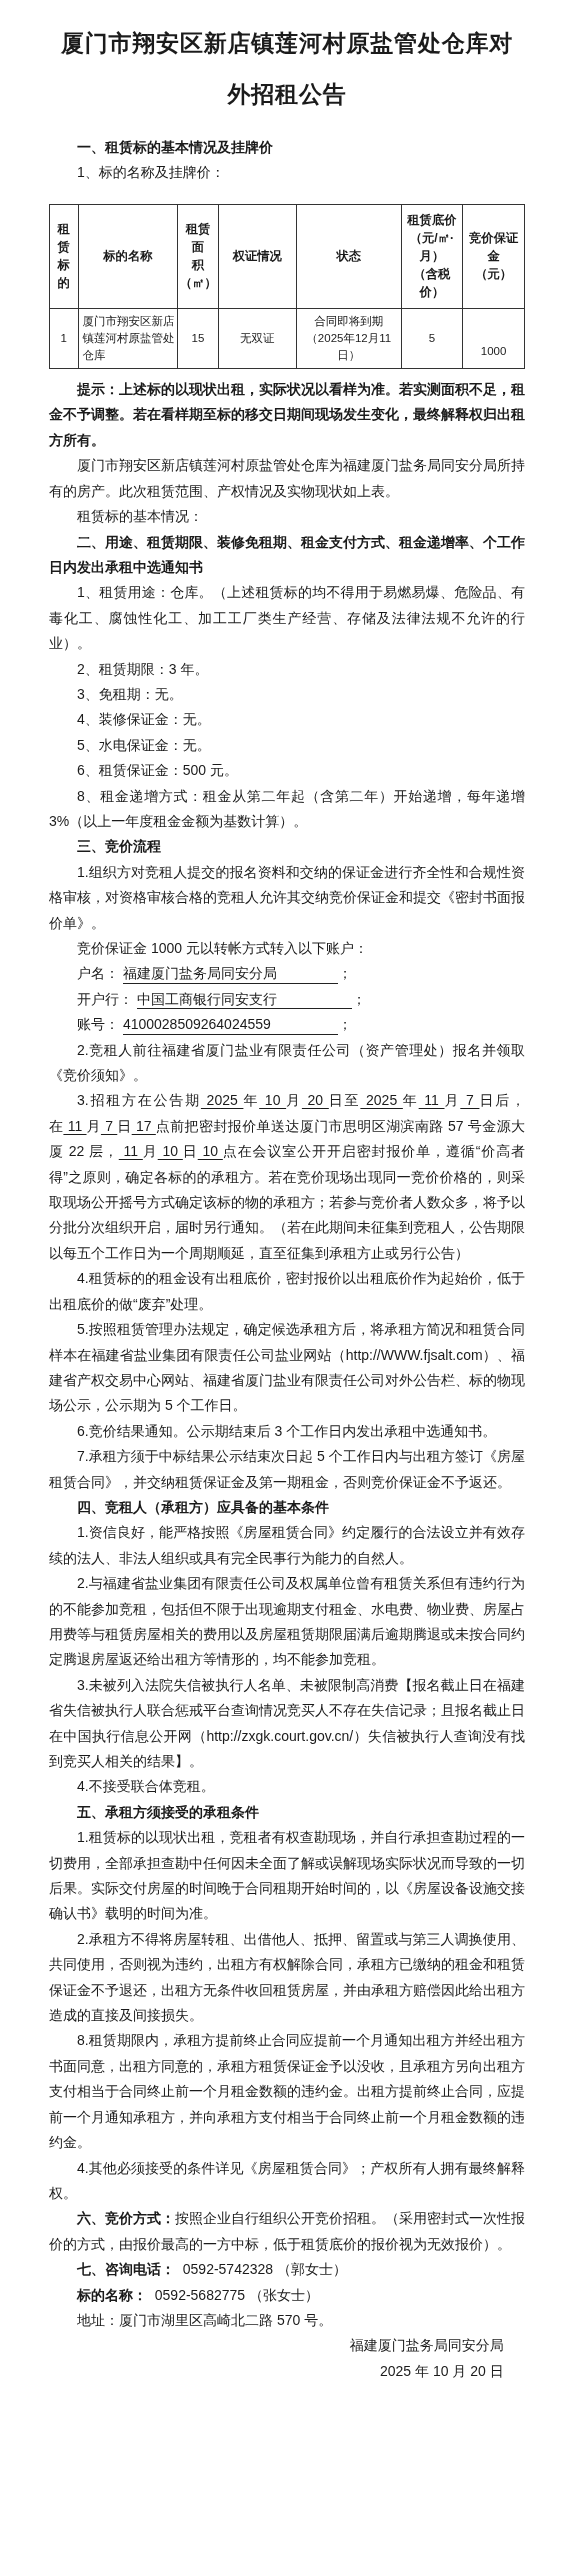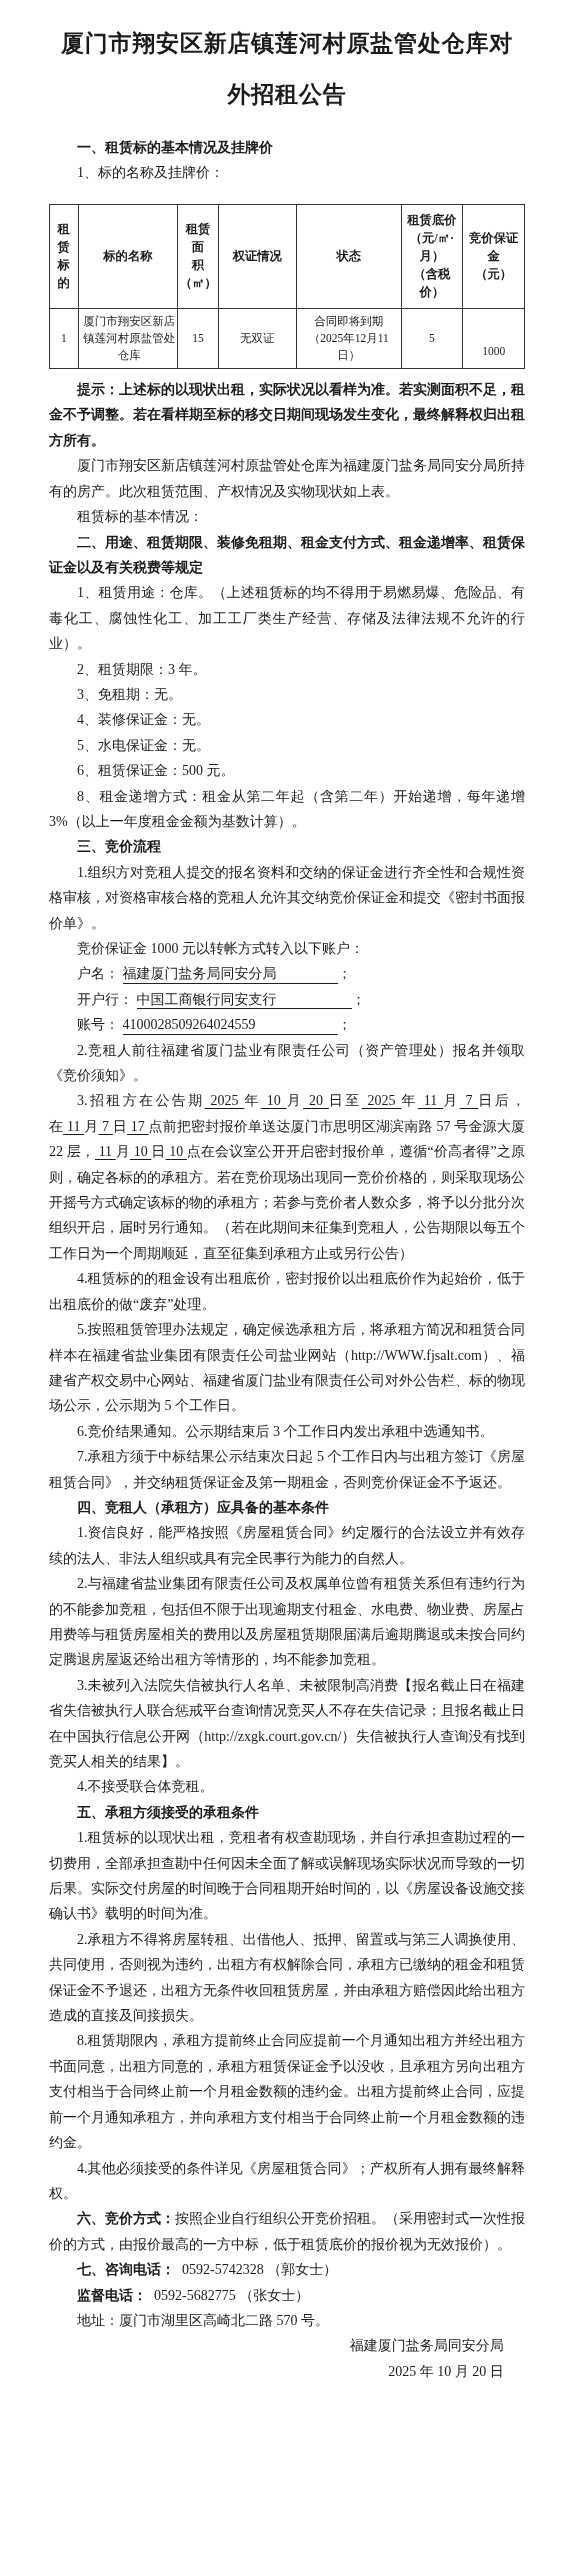--- a/index.html
+++ b/index.html
@@ -1,20 +1,20 @@
 <!DOCTYPE html>
 <html style="font-size:13px"><head>
 <meta charset="utf-8">
 <style>
   html,body{margin:0;padding:0;background:#ffffff;}
   .page{
     width:542px; min-height:2576px; box-sizing:border-box;
     margin:0 auto; padding:13px 33px 33px 33px;
     background:#ffffff; color:#1b1b1b;
-    font-family:Liberation Serif, serif;
+    font-family:Liberation Sans, sans-serif;
     font-size:14px; line-height:25.4px; text-align:justify;
   }
   h1.title{
     font-weight:700; font-size:23px; line-height:51px;
     text-align:center; margin:4.9px auto 14.8px auto; max-width:468px;
     letter-spacing:0.8px;
   }
   p{margin:0; text-indent:2em;}
   p.h{font-weight:700;}
   p.right{text-align:right; text-indent:0; padding-right:21.3px;}
@@ -28,21 +28,21 @@
   table.listing{
     width:100%; border-collapse:collapse; table-layout:fixed;
     margin:18px 0 8.2px 0;
   }
   table.listing th, table.listing td{
     border:0.8px solid #333; text-align:center; vertical-align:middle;
     white-space:pre-line; padding:4.1px 1.6px; text-indent:0;
   }
   table.listing th{font-weight:700; font-size:12.3px; line-height:18px; padding:6.6px 1.6px;}
   table.listing td{font-weight:400; font-size:11.5px; line-height:17px;}
-  table.listing tbody td:nth-child(2){text-align:center; padding-left:4.1px;}
+  table.listing tbody td:nth-child(2){text-align:left; padding-left:4.1px;}
   table.listing tbody td:nth-child(7){vertical-align:bottom; padding-bottom:8.2px;}
 </style>
 </head>
 <body>
 
 <div class="page">
   <h1 class="title">厦门市翔安区新店镇莲河村原盐管处仓库对外招租公告</h1>
   <p class="h">一、租赁标的基本情况及挂牌价</p>
   <p class="caption">1、标的名称及挂牌价：</p>
 
@@ -83,21 +83,21 @@
           <td>5</td>
           <td>1000</td>
         </tr>
       </tbody>
   </table>
 
   <div id="doc-body">
       <p class="p"><span class="b">提示：上述标的以现状出租，实际状况以看样为准。若实测面积不足，租金不予调整。若在看样期至标的移交日期间现场发生变化，最终解释权归出租方所有。</span></p>
       <p class="p"><span>厦门市翔安区新店镇莲河村原盐管处仓库为福建厦门盐务局同安分局所持有的房产。此次租赁范围、产权情况及实物现状如上表。</span></p>
       <p class="p"><span>租赁标的基本情况：</span></p>
-      <p class="h"><span>二、用途、租赁期限、装修免租期、租金支付方式、租金递增率、租赁保证金以及有关税费等规定</span></p>
+      <p class="h"><span>二、用途、租赁期限、装修免租期、租金支付方式、租金递增率、个工作日内发出承租中选通知书</span></p>
       <p class="p"><span>1、租赁用途：仓库。（上述租赁标的均不得用于易燃易爆、危险品、有毒化工、腐蚀性化工、加工工厂类生产经营、存储及法律法规不允许的行业）。</span></p>
       <p class="p"><span>2、租赁期限：3 年。</span></p>
       <p class="p"><span>3、免租期：无。</span></p>
       <p class="p"><span>4、装修保证金：无。</span></p>
       <p class="p"><span>5、水电保证金：无。</span></p>
       <p class="p"><span>6、租赁保证金：500 元。</span></p>
       <p class="p"><span>8、租金递增方式：租金从第二年起（含第二年）开始递增，每年递增 3%（以上一年度租金金额为基数计算）。</span></p>
       <p class="h"><span>三、竞价流程</span></p>
       <p class="p"><span>1.组织方对竞租人提交的报名资料和交纳的保证金进行齐全性和合规性资格审核，对资格审核合格的竞租人允许其交纳竞价保证金和提交《密封书面报价单》。</span></p>
       <p class="p"><span>竞价保证金 1000 元以转帐方式转入以下账户：</span></p>
@@ -115,19 +115,19 @@
       <p class="p"><span>2.与福建省盐业集团有限责任公司及权属单位曾有租赁关系但有违约行为的不能参加竞租，包括但不限于出现逾期支付租金、水电费、物业费、房屋占用费等与租赁房屋相关的费用以及房屋租赁期限届满后逾期腾退或未按合同约定腾退房屋返还给出租方等情形的，均不能参加竞租。</span></p>
       <p class="p"><span>3.未被列入法院失信被执行人名单、未被限制高消费【报名截止日在福建省失信被执行人联合惩戒平台查询情况竞买人不存在失信记录；且报名截止日在中国执行信息公开网（http://zxgk.court.gov.cn/）失信被执行人查询没有找到竞买人相关的结果】。</span></p>
       <p class="p"><span>4.不接受联合体竞租。</span></p>
       <p class="h"><span>五、承租方须接受的承租条件</span></p>
       <p class="p"><span>1.租赁标的以现状出租，竞租者有权查勘现场，并自行承担查勘过程的一切费用，全部承担查勘中任何因未全面了解或误解现场实际状况而导致的一切后果。实际交付房屋的时间晚于合同租期开始时间的，以《房屋设备设施交接确认书》载明的时间为准。</span></p>
       <p class="p"><span>2.承租方不得将房屋转租、出借他人、抵押、留置或与第三人调换使用、共同使用，否则视为违约，出租方有权解除合同，承租方已缴纳的租金和租赁保证金不予退还，出租方无条件收回租赁房屋，并由承租方赔偿因此给出租方造成的直接及间接损失。</span></p>
       <p class="p"><span>8.租赁期限内，承租方提前终止合同应提前一个月通知出租方并经出租方书面同意，出租方同意的，承租方租赁保证金予以没收，且承租方另向出租方支付相当于合同终止前一个月租金数额的违约金。出租方提前终止合同，应提前一个月通知承租方，并向承租方支付相当于合同终止前一个月租金数额的违约金。</span></p>
       <p class="p"><span>4.其他必须接受的条件详见《房屋租赁合同》；产权所有人拥有最终解释权。</span></p>
       <p class="p"><span class="b">六、竞价方式：</span><span>按照企业自行组织公开竞价招租。（采用密封式一次性报价的方式，由报价最高的一方中标，低于租赁底价的报价视为无效报价）。</span></p>
       <p class="p"><span class="b">七、咨询电话：</span><span>&nbsp;&nbsp;0592-5742328 （郭女士）</span></p>
-      <p class="p"><span class="b">监督电话：</span><span>&nbsp;&nbsp;0592-5682775 （张女士）</span></p>
+      <p class="p"><span class="b">标的名称：</span><span>&nbsp;&nbsp;0592-5682775 （张女士）</span></p>
       <p class="p"><span>地址：厦门市湖里区高崎北二路 570 号。</span></p>
       <p class="right"><span>福建厦门盐务局同安分局</span></p>
       <p class="right"><span>2025 年 10 月 20 日</span></p>
     </div>
 </div>
 
 
 </body></html>

